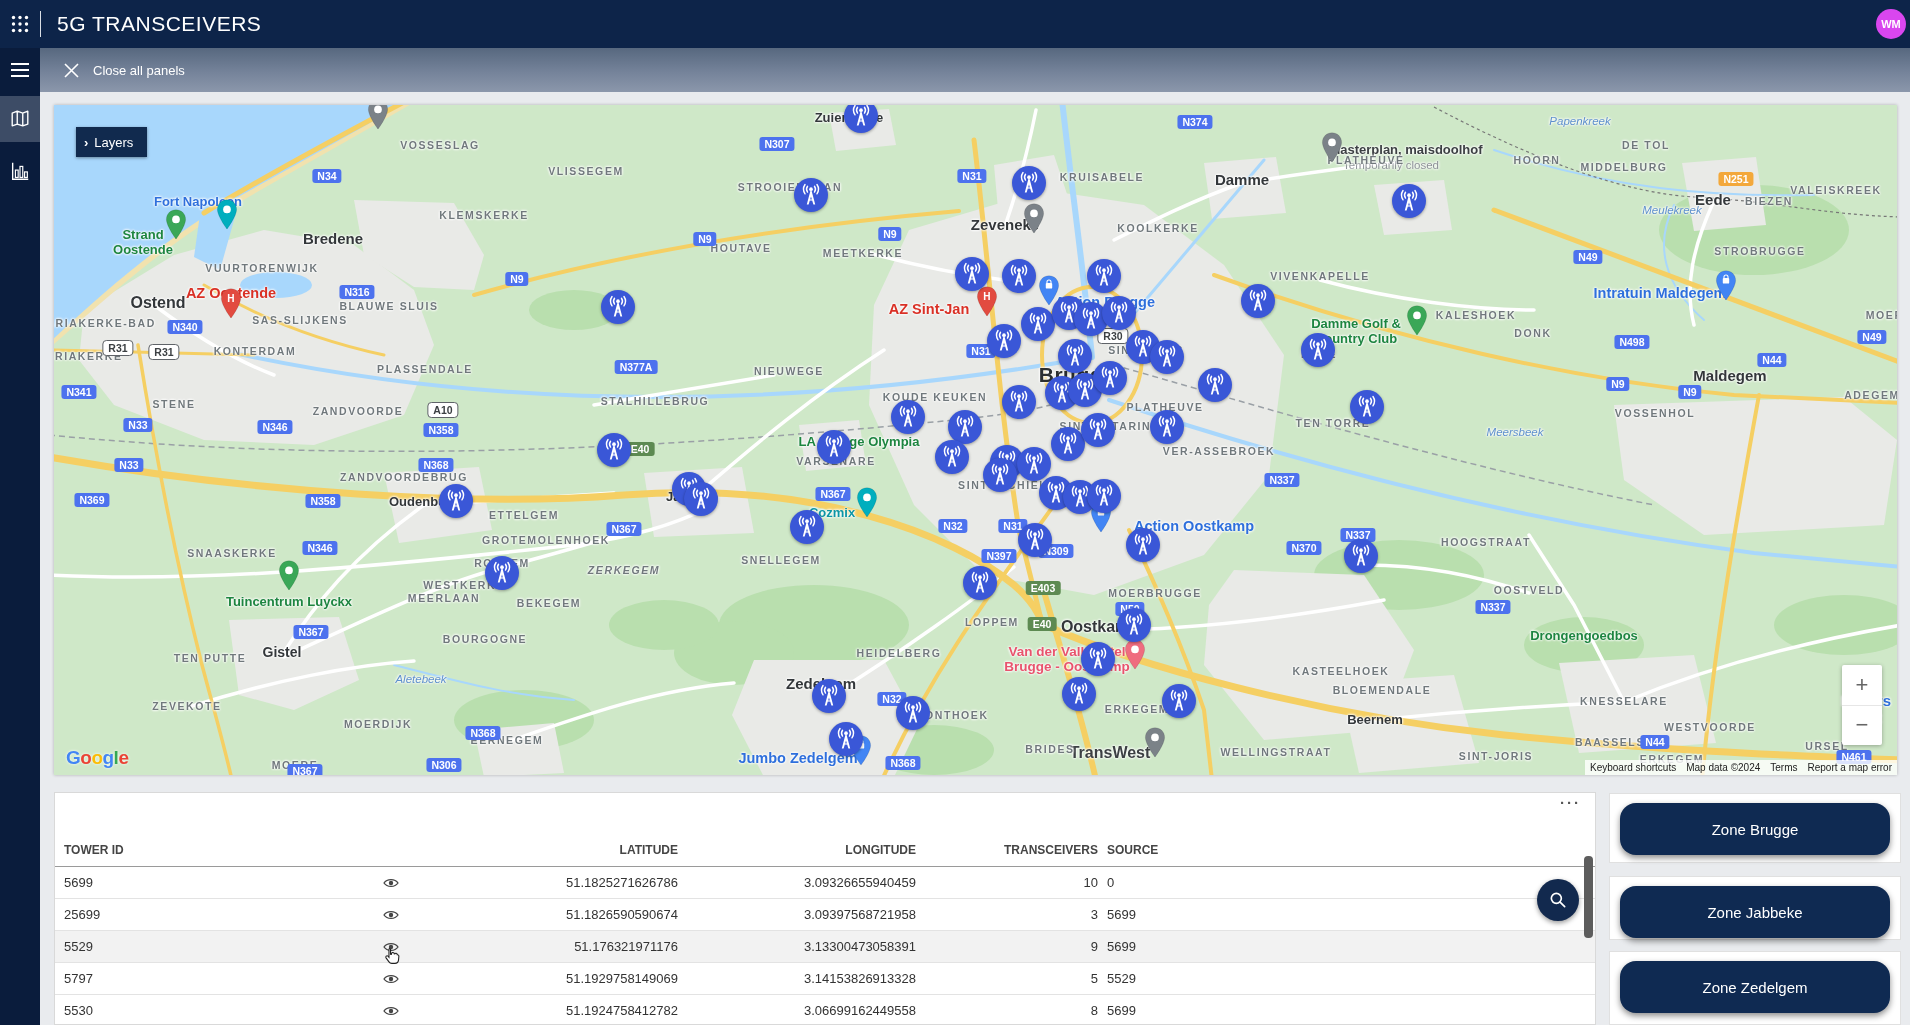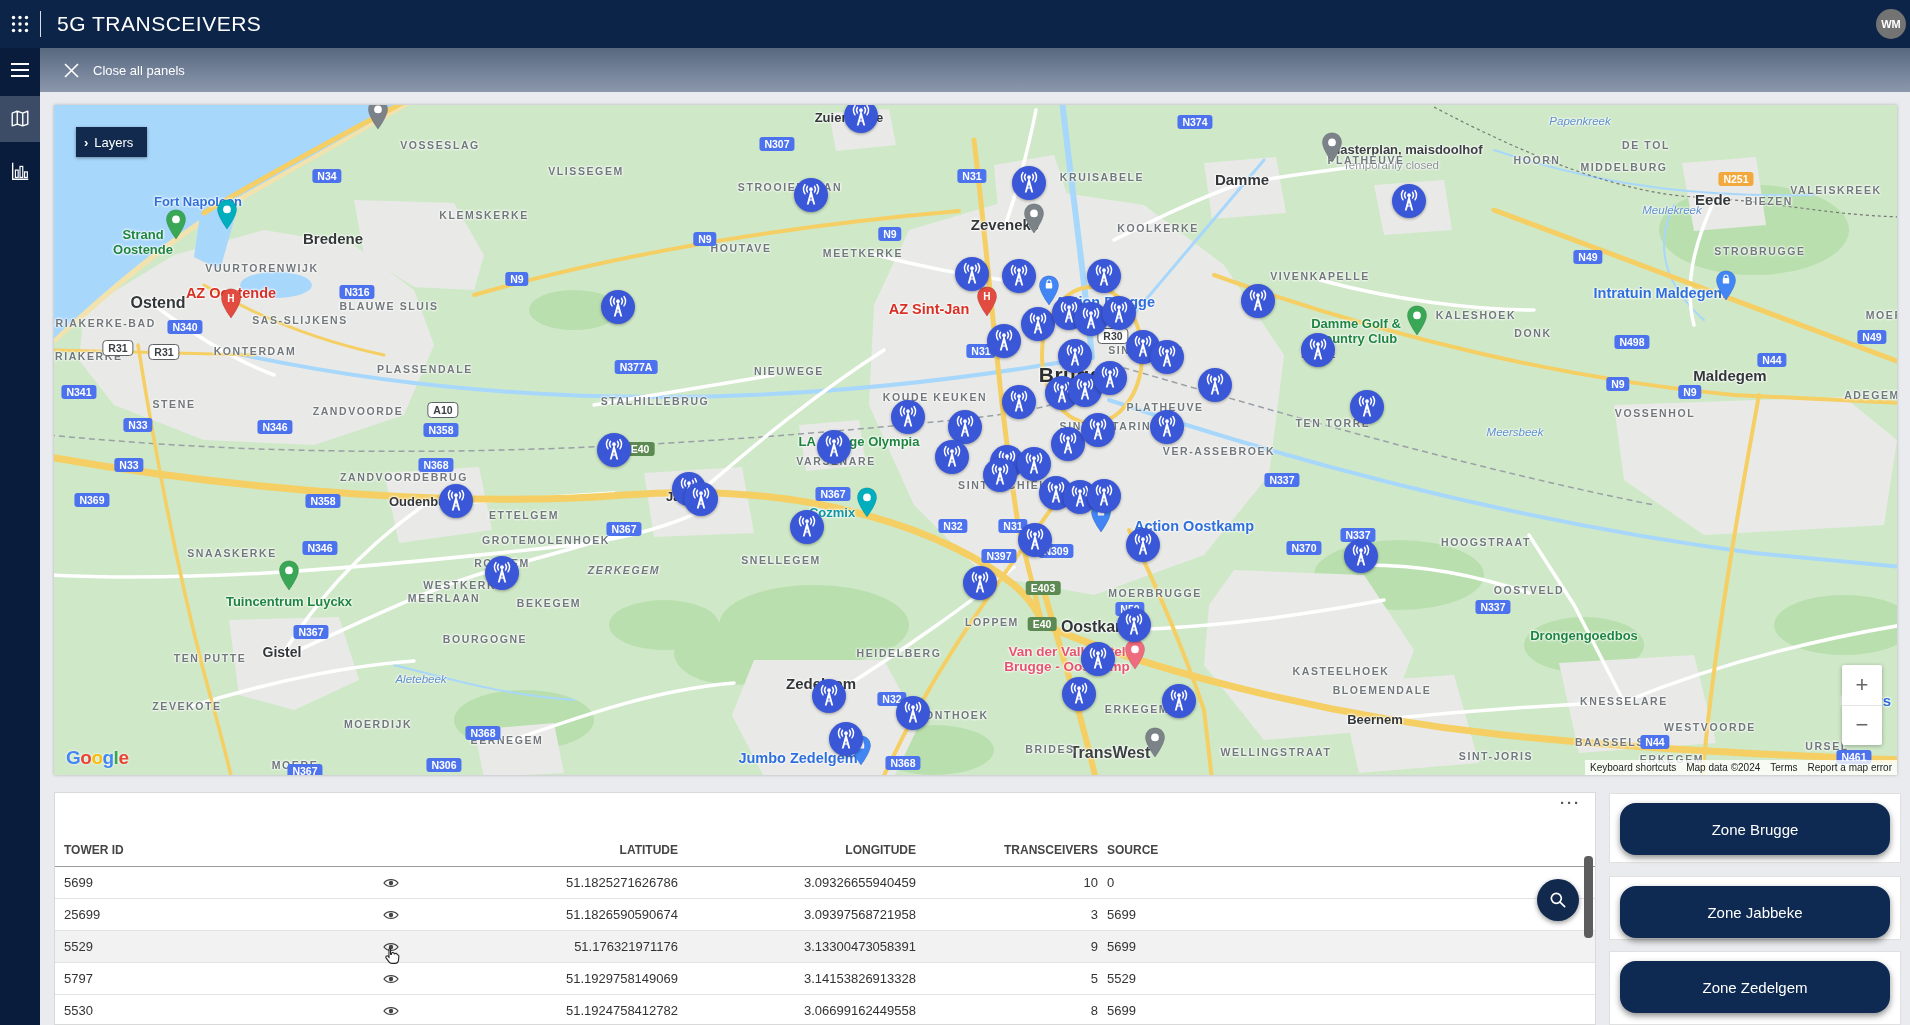--- a/index.html
+++ b/index.html
@@ -2,21 +2,21 @@
 <html><head>
 <meta charset="utf-8">
 <style>
   *{margin:0;padding:0;box-sizing:border-box}
   html,body{width:1910px;height:1025px;overflow:hidden;font-family:"Liberation Sans",sans-serif;background:#e9ebee}
   
   .topbar{position:absolute;left:0;top:0;width:1910px;height:48px;background:#0d2449;display:flex;align-items:center;z-index:30}
   .gridbtn{width:40px;height:48px;display:flex;align-items:center;justify-content:center;cursor:pointer}
   .tb-divider{width:1px;height:26px;background:rgba(255,255,255,.85)}
   .apptitle{color:#fff;font-size:21px;letter-spacing:.5px;margin-left:16px;font-weight:400;white-space:nowrap}
-  .avatar{position:absolute;right:4px;top:9px;width:30px;height:30px;border-radius:50%;background:#737373;color:#fff;font-size:11px;font-weight:bold;display:flex;align-items:center;justify-content:center;cursor:pointer}
+  .avatar{position:absolute;right:4px;top:9px;width:30px;height:30px;border-radius:50%;background:#d946ef;color:#fff;font-size:11px;font-weight:bold;display:flex;align-items:center;justify-content:center;cursor:pointer}
   
   .toolbar{position:absolute;left:40px;top:48px;width:1870px;height:44px;background:linear-gradient(180deg,#57687f 0%,#75839a 55%,#8b97ab 100%);display:flex;align-items:center;z-index:25}
   .closeall{display:flex;align-items:center;gap:14px;margin-left:24px;cursor:pointer}
   .closeall span{color:#fff;font-size:13px}
   
   .sidebar{position:absolute;left:0;top:48px;width:40px;height:977px;background:#0a1c3c;z-index:26}
   .burger{height:44px;display:flex;flex-direction:column;align-items:center;justify-content:center;gap:4px;cursor:pointer}
   .burger i{display:block;width:18px;height:2px;background:#fff}
   .side-item{width:40px;height:46px;display:flex;align-items:center;justify-content:center;cursor:pointer}
   .side-item.sel{background:#3d4c66}

